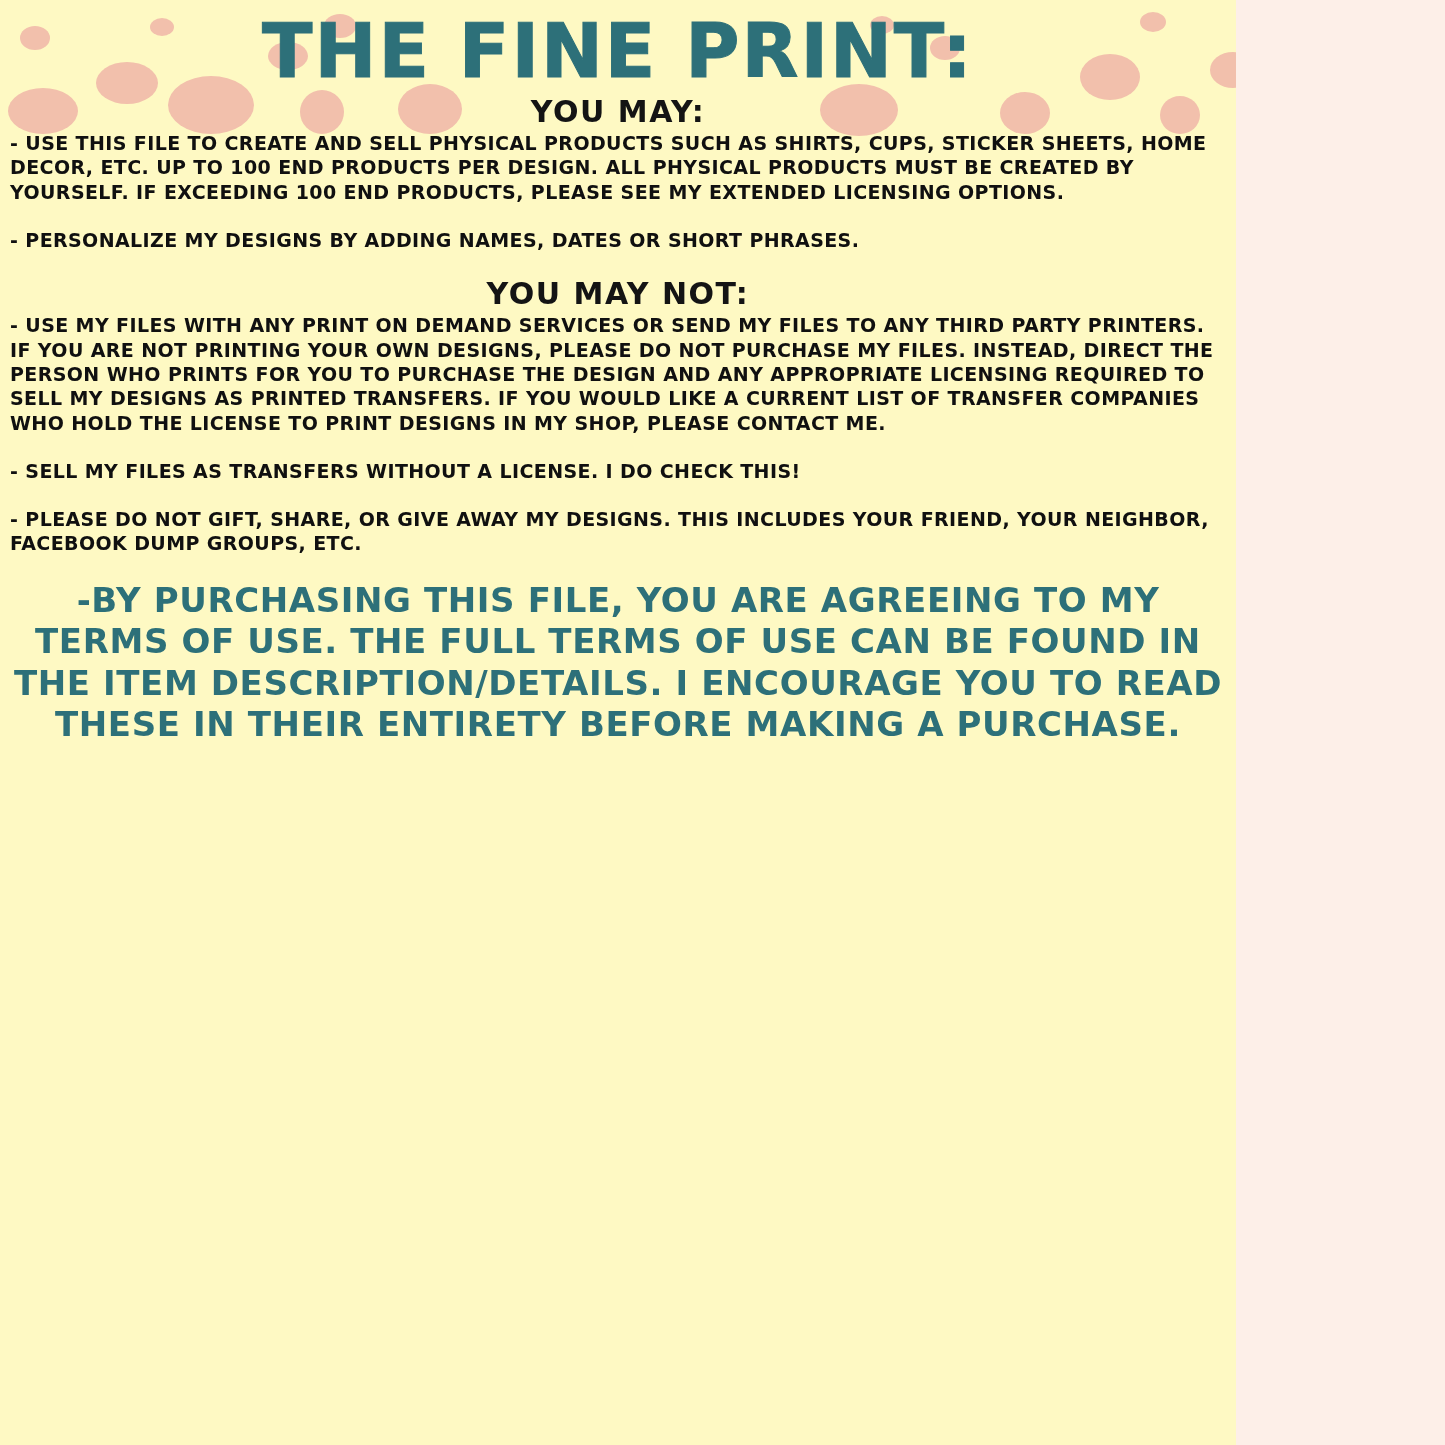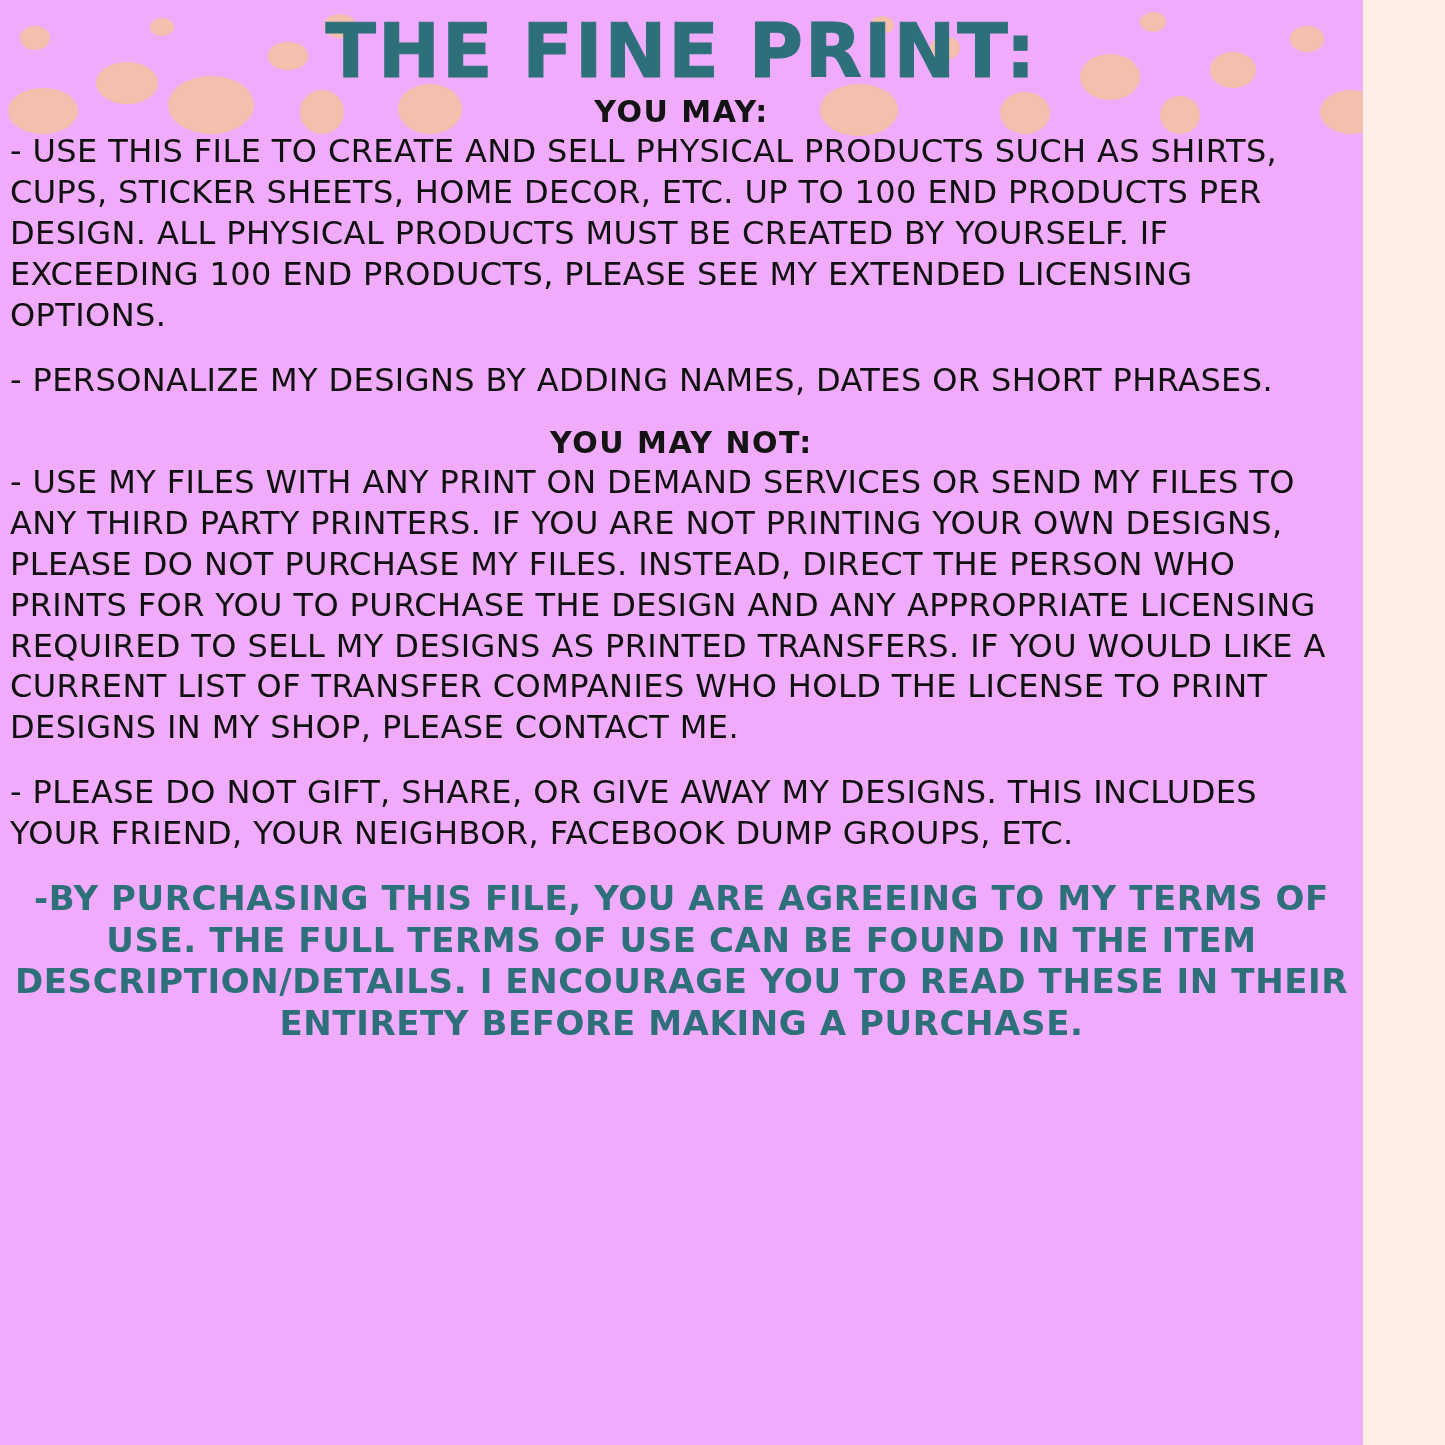--- a/index.html
+++ b/index.html
@@ -9,23 +9,23 @@
   body {
     width: 1445px;
     height: 1445px;
     background: #fdefe8;
     font-family: "DejaVu Sans", sans-serif;
     overflow: hidden;
   }
 
   #page {
     position: relative;
-    width: 1363px;
+    width: 1236px;
     height: 1445px;
-    background: #f0abfc;
+    background: #fef9c3;
     box-sizing: border-box;
     overflow: hidden;
   }
 
   
   #dot-band {
     position: absolute;
     left: 0;
     top: 0;
     width: 1445px;
@@ -65,27 +65,27 @@
     font-size: 30px;
     font-weight: bold;
     letter-spacing: 1.5px;
     text-transform: uppercase;
     margin: 6px 0 2px 0;
     font-family: "DejaVu Sans", sans-serif;
   }
 
   .para {
     color: #101010;
-    font-size: 32px;
+    font-size: 19px;
     line-height: 1.28;
     letter-spacing: 0.4px;
     text-transform: uppercase;
     margin: 0 0 24px 0;
     font-family: "DejaVu Sans", sans-serif;
-    font-weight: normal;
+    font-weight: bold;
   }
 
   .para.tight {
     margin-bottom: 22px;
   }
 
   .footer-note {
     color: #2d7079;
     font-size: 34px;
     line-height: 1.22;
@@ -138,19 +138,20 @@
 
     <div class="block-may">
       <div class="section-heading">You May:</div>
       <p class="para">- Use this file to create and sell physical products such as shirts, cups, sticker sheets, home decor, etc. up to 100 end products per design. All physical products must be created by yourself. If exceeding 100 end products, please see my extended licensing options.</p>
       <p class="para">- Personalize my designs by adding names, dates or short phrases.</p>
     </div>
 
     <div class="block-maynot">
       <div class="section-heading">You May Not:</div>
       <p class="para">- Use my files with any print on demand services or send my files to any third party printers. If you are not printing your own designs, please do not purchase my files. Instead, direct the person who prints for you to purchase the design and any appropriate licensing required to sell my designs as printed transfers. If you would like a current list of transfer companies who hold the license to print designs in my shop, please contact me.</p>
+      <p class="para">- Sell my files as transfers without a license. I do check this!</p>
       <p class="para">- Please do not gift, share, or give away my designs. This includes your friend, your neighbor, facebook dump groups, etc.</p>
     </div>
 
     <div class="footer-note">-By purchasing this file, you are agreeing to my terms of use. The full terms of use can be found in the item description/details. I encourage you to read these in their entirety before making a purchase.</div>
 
   </div>
 </div>
 
 </body></html>

